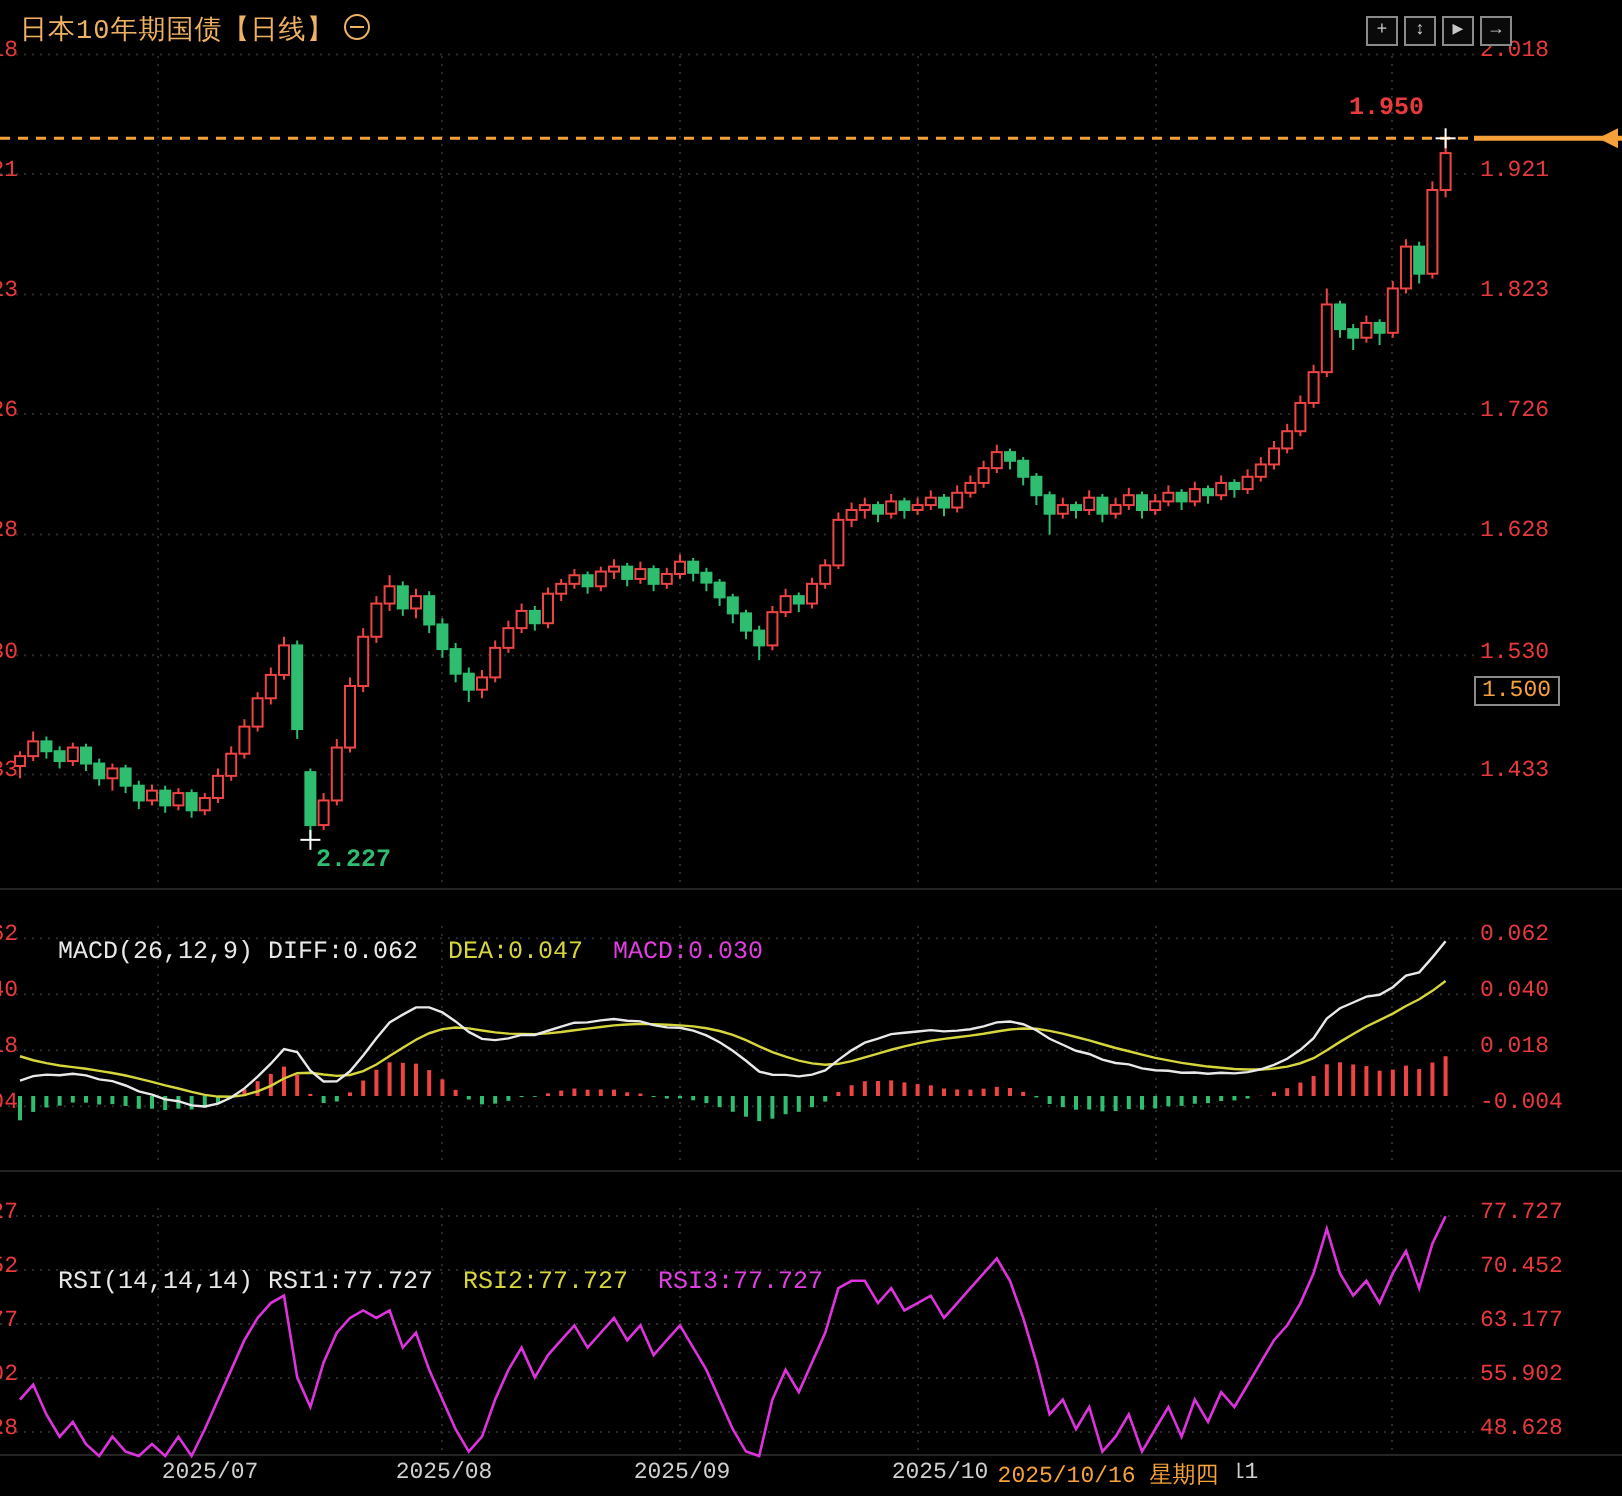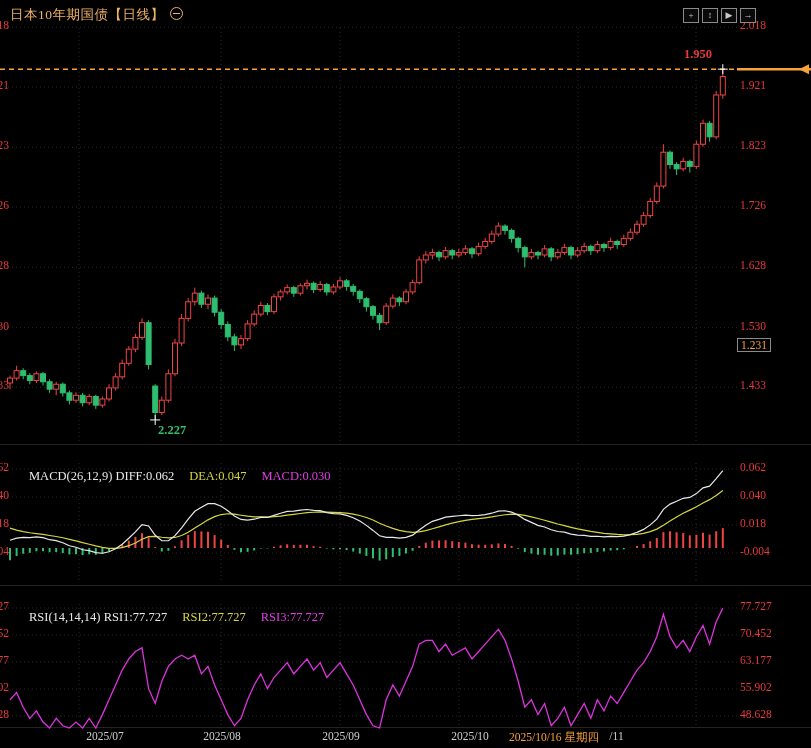--- a/index.html
+++ b/index.html
@@ -1,17 +1,17 @@
 <!DOCTYPE html>
 <html><head>
 <meta charset="utf-8">
 <style>
   html,body{margin:0;padding:0;background:#000;}
   #root{position:relative;width:811px;height:748px;background:#000;overflow:hidden;
-        font-family:Liberation Serif, serif;}
+        font-family:Liberation Mono, monospace;}
   svg{position:absolute;left:0;top:0;}
   .abs{position:absolute;}
   .title{left:10px;top:6px;font-size:13.5px;color:#efb164;letter-spacing:.5px;z-index:5;}
   .collapse{display:inline-block;width:11px;height:11px;border:1px solid #efb164;border-radius:50%;
             margin-left:5px;position:relative;top:1px;}
   .collapse:after{content:"";position:absolute;left:2px;right:2px;top:4.5px;height:1px;background:#efb164;}
   .toolbar{left:683px;top:8px;z-index:5;display:flex;gap:3px;}
   .tool{width:14px;height:13px;border:1px solid #8a8a8a;color:#c7c7c7;font-size:9px;line-height:13px;
         text-align:center;background:#0a0a0a;}
   .axis-label{position:absolute;font-size:11.5px;color:#e8393d;z-index:4;white-space:nowrap;}
@@ -423,28 +423,28 @@
       <div class="tool">+</div>
       <div class="tool">↕</div>
       <div class="tool">▶</div>
       <div class="tool">→</div>
     </div>
 
   <div class="pane-header" style="top:445px">
     <span class="hw">MACD(26,12,9) DIFF:0.062</span><span class="hy">DEA:0.047</span><span class="hm">MACD:0.030</span>
   </div>
 
-  <div class="pane-header" style="top:586px">
+  <div class="pane-header" style="top:610px">
     <span class="hw">RSI(14,14,14) RSI1:77.727</span><span class="hy">RSI2:77.727</span><span class="hm">RSI3:77.727</span>
   </div>
 
   <div class="anno-high" style="left:642px;top:47px;width:70px;text-align:right">1.950</div>
   <div class="anno-low" style="left:158px;top:423px">2.227</div>
 
-  <div class="cur-price" style="top:338px">1.231</div>
+  <div class="cur-price" style="top:338px">1.500</div>
 
   <div id="labels">
       <div class="axis-label " style="left: 740px; top: 19.3077px;">2.018</div>
       <div class="axis-label axis-left" style="left: -27px; top: 19.3077px; width: 36px;">2.018</div>
       <div class="axis-label " style="left: 740px; top: 79px;">1.921</div>
       <div class="axis-label axis-left" style="left: -27px; top: 79px; width: 36px;">1.921</div>
       <div class="axis-label " style="left: 740px; top: 139.308px;">1.823</div>
       <div class="axis-label axis-left" style="left: -27px; top: 139.308px; width: 36px;">1.823</div>
       <div class="axis-label " style="left: 740px; top: 199px;">1.726</div>
       <div class="axis-label axis-left" style="left: -27px; top: 199px; width: 36px;">1.726</div>

